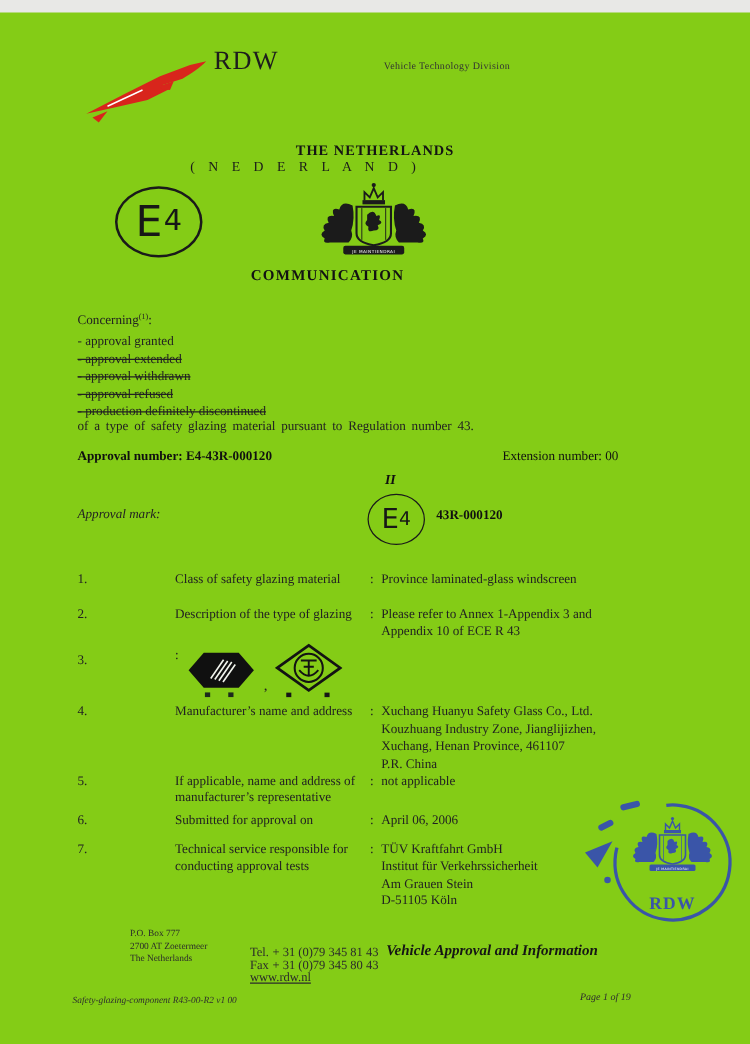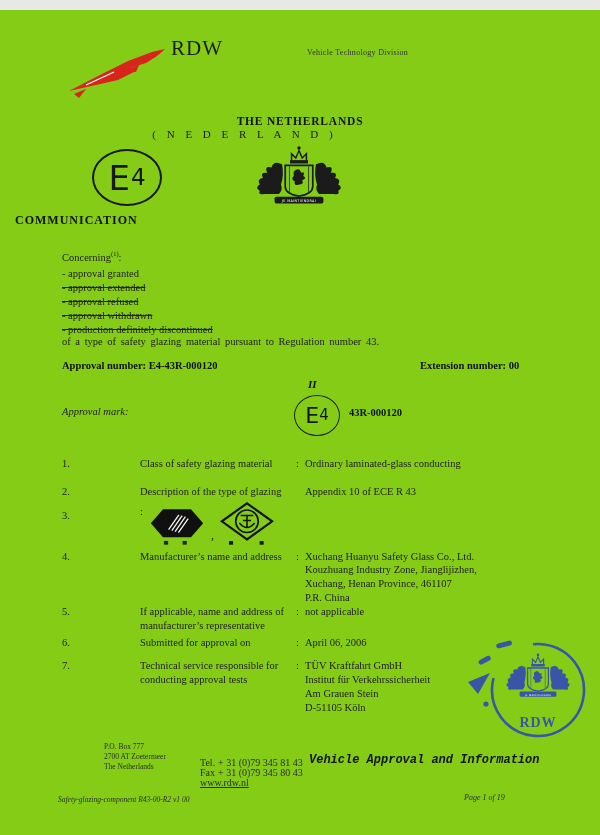--- a/index.html
+++ b/index.html
@@ -10,39 +10,39 @@
   }
   .abs{position:absolute;}
   
   .logo-swoosh{left:66px;top:34px;width:102px;height:56px;}
   .rdw-logotype{left:171px;top:26px;font-size:21px;letter-spacing:1px;color:#1d1d1d;}
   .division{left:307px;top:38px;font-size:8px;color:#333;letter-spacing:0.3px;}
   
   .country{left:0;top:105px;width:600px;text-align:center;font-weight:bold;font-size:11.5px;letter-spacing:0.8px;color:#141414;}
   .country-native{left:0;top:118px;width:489px;text-align:center;font-size:11px;letter-spacing:4px;color:#1a1a1a;}
   .arms-main{left:246px;top:134px;width:106px;height:64px;color:#1b1b1b;}
-  .communication{left:15px;top:203px;width:524px;font-weight:bold;font-size:12px;letter-spacing:1px;color:#121212;}
+  .communication{left:0;top:203px;width:524px;text-align:center;font-weight:bold;font-size:12px;letter-spacing:1px;color:#121212;}
   
   .emark{border:2.2px solid #1a1a1a;border-radius:50%;display:flex;align-items:center;justify-content:center;
          font-family:"DejaVu Sans",sans-serif;color:#171717;background:transparent;}
   .emark-left{left:92px;top:139px;width:66px;height:53px;}
   .emark-left .e{font-size:34px;line-height:1;}
   .emark-left .four{font-size:23px;line-height:1;margin-left:1px;}
   .emark-small{left:294px;top:385px;width:44px;height:39px;border-width:1.8px;}
   .emark-small .e{font-size:22px;line-height:1;}
   .emark-small .four{font-size:15px;line-height:1;}
   
   .concerning{left:62px;top:240px;font-size:10.5px;}
   .concerning sup{font-size:6.5px;}
   .options{left:62px;top:257px;font-size:10.5px;line-height:14px;}
   .struck{text-decoration:line-through;}
   .subject{left:62px;top:326px;font-size:10.5px;word-spacing:2px;}
   
   .approval-number{left:62px;top:350px;font-size:10.5px;font-weight:bold;color:#101010;}
-  .extension-number{left:420px;top:350px;font-size:10.5px;font-weight:bold;color:#101010;}
+  .extension-number{left:402px;top:350px;font-size:10.5px;font-weight:normal;color:#101010;}
   .mark-label{left:62px;top:396px;font-size:10.5px;font-style:italic;}
   .mark-class{left:308px;top:368px;font-size:11px;font-weight:bold;font-style:italic;color:#101010;}
   .mark-number{left:349px;top:397px;font-size:10.5px;font-weight:bold;color:#101010;}
   
   .items{left:62px;top:447px;width:505px;font-size:10.5px;line-height:13.8px;}
   .row{display:grid;grid-template-columns:78px 156px 1fr;}
   .row .num{white-space:nowrap;}
   .row .label div{white-space:nowrap;}
   .vline{white-space:nowrap;}
   .vline .colon{display:inline-block;width:9px;}
@@ -51,21 +51,21 @@
   .mb0{margin-bottom:0;} .mb4{margin-bottom:4px;} .mb9{margin-bottom:9px;}
   .logos{display:flex;align-items:flex-end;gap:6px;margin-top:-4px;height:42px;}
   .logos .sep{font-size:12px;line-height:1;padding-bottom:6px;}
   
   .stamp{left:466px;top:628px;width:132px;height:106px;}
   
   .footer-address{left:104px;top:732px;font-size:7.5px;line-height:10px;color:#2b2b2b;}
   .footer-contact{left:200px;top:748px;font-size:10px;line-height:10px;color:#2b2b2b;}
   .footer-contact .lab{display:inline-block;width:18px;}
   .footer-contact .web{text-decoration:underline;}
-  .footer-dept{left:309px;top:743px;font-size:12px;font-weight:bold;font-style:italic;color:#151515;font-family:Liberation Mono, monospace;}
+  .footer-dept{left:309px;top:743px;font-size:12px;font-weight:bold;font-style:italic;color:#151515;}
   .doc-ref{left:58px;top:785px;font-size:7.5px;font-style:italic;color:#2e2e2e;}
   .page-num{left:464px;top:783px;font-size:8px;font-style:italic;color:#2e2e2e;}
 </style>
 </head>
 <body>
 
 <div id="page">
 
   <svg class="abs logo-swoosh" viewBox="0 0 102 56">
     <path d="M3,47 L34,31 L62,17 L86,8 L99,5 C93,11 88,14 80,19 L64,24 L70,27 L52,36 L30,41 Z" fill="#d8251c"></path>
@@ -100,22 +100,22 @@
   </svg>
 
   <div class="abs communication">COMMUNICATION</div>
 
   <div class="abs concerning">
     <span>Concerning</span><sup>(1)</sup><span>:</span>
   </div>
   <div class="abs options">
     <div>- approval granted</div>
     <div class="struck">- approval extended</div>
+    <div class="struck">- approval withdrawn</div>
     <div class="struck">- approval refused</div>
-    <div class="struck">- approval withdrawn</div>
     <div class="struck">- production definitely discontinued</div>
   </div>
   <div class="abs subject">of a type of safety glazing material pursuant to Regulation number 43.</div>
 
   <div class="abs approval-number">Approval number: E4-43R-000120</div>
   <div class="abs extension-number">Extension number: 00</div>
 
   <div class="abs mark-label">Approval mark:</div>
   <div class="abs mark-class">II</div>
   <div class="abs emark emark-small">
@@ -125,30 +125,31 @@
   <div class="abs mark-number">43R-000120</div>
 
   <div class="abs items">
 
     <div class="row mb14">
       <div class="num">1.</div>
       <div class="label">
           <div>Class of safety glazing material</div>
         </div>
       <div class="value">
-        <div class="vline"><span class="colon">:</span><span>Ordinary laminated-glass conducting</span></div>
+        <div class="vline"><span class="colon">:</span><span>Province laminated-glass windscreen</span></div>
       </div>
     </div>
 
     <div class="row mb10">
       <div class="num">2.</div>
       <div class="label">
           <div>Description of the type of glazing</div>
         </div>
       <div class="value">
+        <div class="vline"><span class="colon">:</span><span>Please refer to Annex 1-Appendix 3 and</span></div>
         <div class="vline cont"><span>Appendix 10 of ECE R 43</span></div>
       </div>
     </div>
 
     <div class="row mb3">
       <div class="num">3.</div>
       <div class="value">
         <div class="logos">
           <span class="colon" style="align-self:flex-start;">:</span>
           <svg width="56" height="42" viewBox="0 0 60 44">

